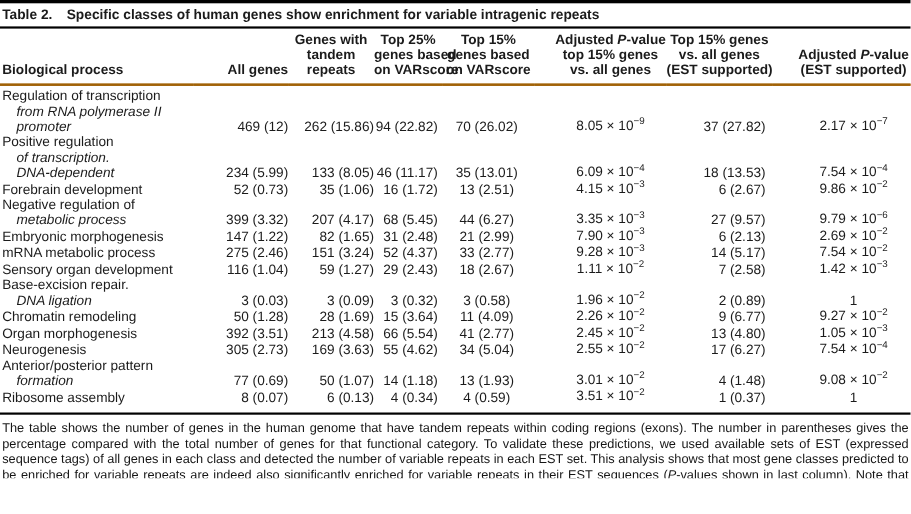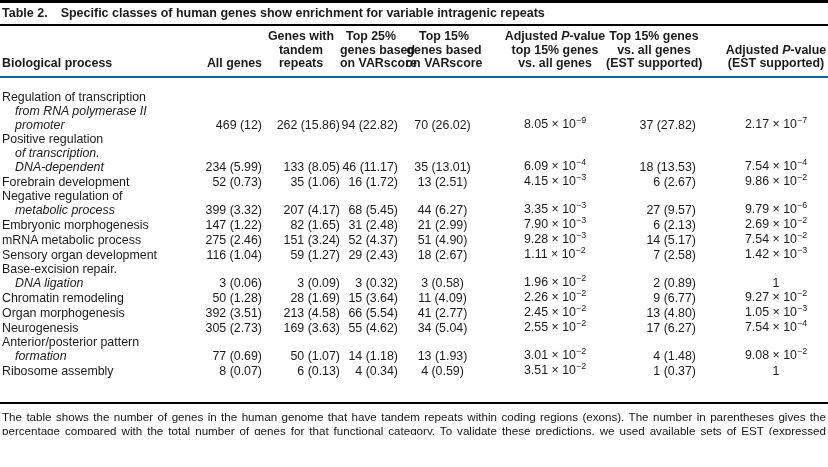--- a/index.html
+++ b/index.html
@@ -13,30 +13,30 @@
   .rule-thin{height:2px;}
   .title-row{padding:3px 2px 3px 2px;font-size:12.5px;line-height:15px;white-space:nowrap;}
   .title-label{font-weight:bold;margin-right:13px;}
   .title-text{font-weight:bold;}
   table{border-collapse:collapse;table-layout:fixed;width:828px;}
   col.w0{width:176px}col.w1{width:86px}col.w2{width:78px}col.w3{width:62px}
   col.w4{width:84px}col.w5{width:120px}col.w6{width:96px}col.w7{width:126px}
   th,td{padding:0;font-size:12.4px;overflow:visible;white-space:nowrap;}
   thead th{
     vertical-align:bottom;font-weight:bold;line-height:13.5px;
-    border-bottom:2px solid #0369a1;padding-top:4px;padding-bottom:5px;
+    border-bottom:2px solid #a16207;padding-top:4px;padding-bottom:5px;
   }
   thead th.c0{text-align:left;padding-left:2px;}
   thead th.c1{text-align:right;}
   thead th.c2,thead th.c3,thead th.c4,thead th.c5,thead th.c6,thead th.c7{text-align:center;}
   thead th.c5{padding-left:18px;}
   thead th.c7{padding-left:22px;}
   tbody td{vertical-align:bottom;line-height:14px;}
-  tbody tr:first-child td{padding-top:12px;margin-left:28px;}
-  tbody tr:last-child td{padding-bottom:24px;margin-top:36px;}
+  tbody tr:first-child td{padding-top:2px;margin-left:28px;}
+  tbody tr:last-child td{padding-bottom:7px;margin-top:36px;}
   td.c0{text-align:left;padding-left:2px;}
   td.c1{text-align:right;}
   td.c2{text-align:right;}
   td.c3{text-align:right;padding-right:4px;}
   td.c4{text-align:center;padding-right:3px;}
   td.c5{text-align:center;padding-left:18px;}
   td.c6{text-align:right;padding-right:6px;}
   td.c7{text-align:center;padding-left:22px;}
   td .cont{padding-left:13px;font-style:italic;}
   sup{font-size:0.72em;vertical-align:baseline;position:relative;top:-0.45em;}
@@ -171,21 +171,21 @@
           <td class="c6">6 (2.13)</td>
           <td class="c7">2.69 × 10<sup>−2</sup></td>
         </tr>
         <tr>
           <td class="c0">
             <div>mRNA metabolic process</div>
           </td>
           <td class="c1">275 (2.46)</td>
           <td class="c2">151 (3.24)</td>
           <td class="c3">52 (4.37)</td>
-          <td class="c4">51 (4.90)</td>
+          <td class="c4">33 (2.77)</td>
           <td class="c5">9.28 × 10<sup>−3</sup></td>
           <td class="c6">14 (5.17)</td>
           <td class="c7">7.54 × 10<sup>−2</sup></td>
         </tr>
         <tr>
           <td class="c0">
             <div>Sensory organ development</div>
           </td>
           <td class="c1">116 (1.04)</td>
           <td class="c2">59 (1.27)</td>
@@ -193,21 +193,21 @@
           <td class="c4">18 (2.67)</td>
           <td class="c5">1.11 × 10<sup>−2</sup></td>
           <td class="c6">7 (2.58)</td>
           <td class="c7">1.42 × 10<sup>−3</sup></td>
         </tr>
         <tr>
           <td class="c0">
             <div>Base-excision repair.</div>
             <div class="cont">DNA ligation</div>
           </td>
-          <td class="c1">3 (0.06)</td>
+          <td class="c1">3 (0.03)</td>
           <td class="c2">3 (0.09)</td>
           <td class="c3">3 (0.32)</td>
           <td class="c4">3 (0.58)</td>
           <td class="c5">1.96 × 10<sup>−2</sup></td>
           <td class="c6">2 (0.89)</td>
           <td class="c7">1</td>
         </tr>
         <tr>
           <td class="c0">
             <div>Chromatin remodeling</div>

